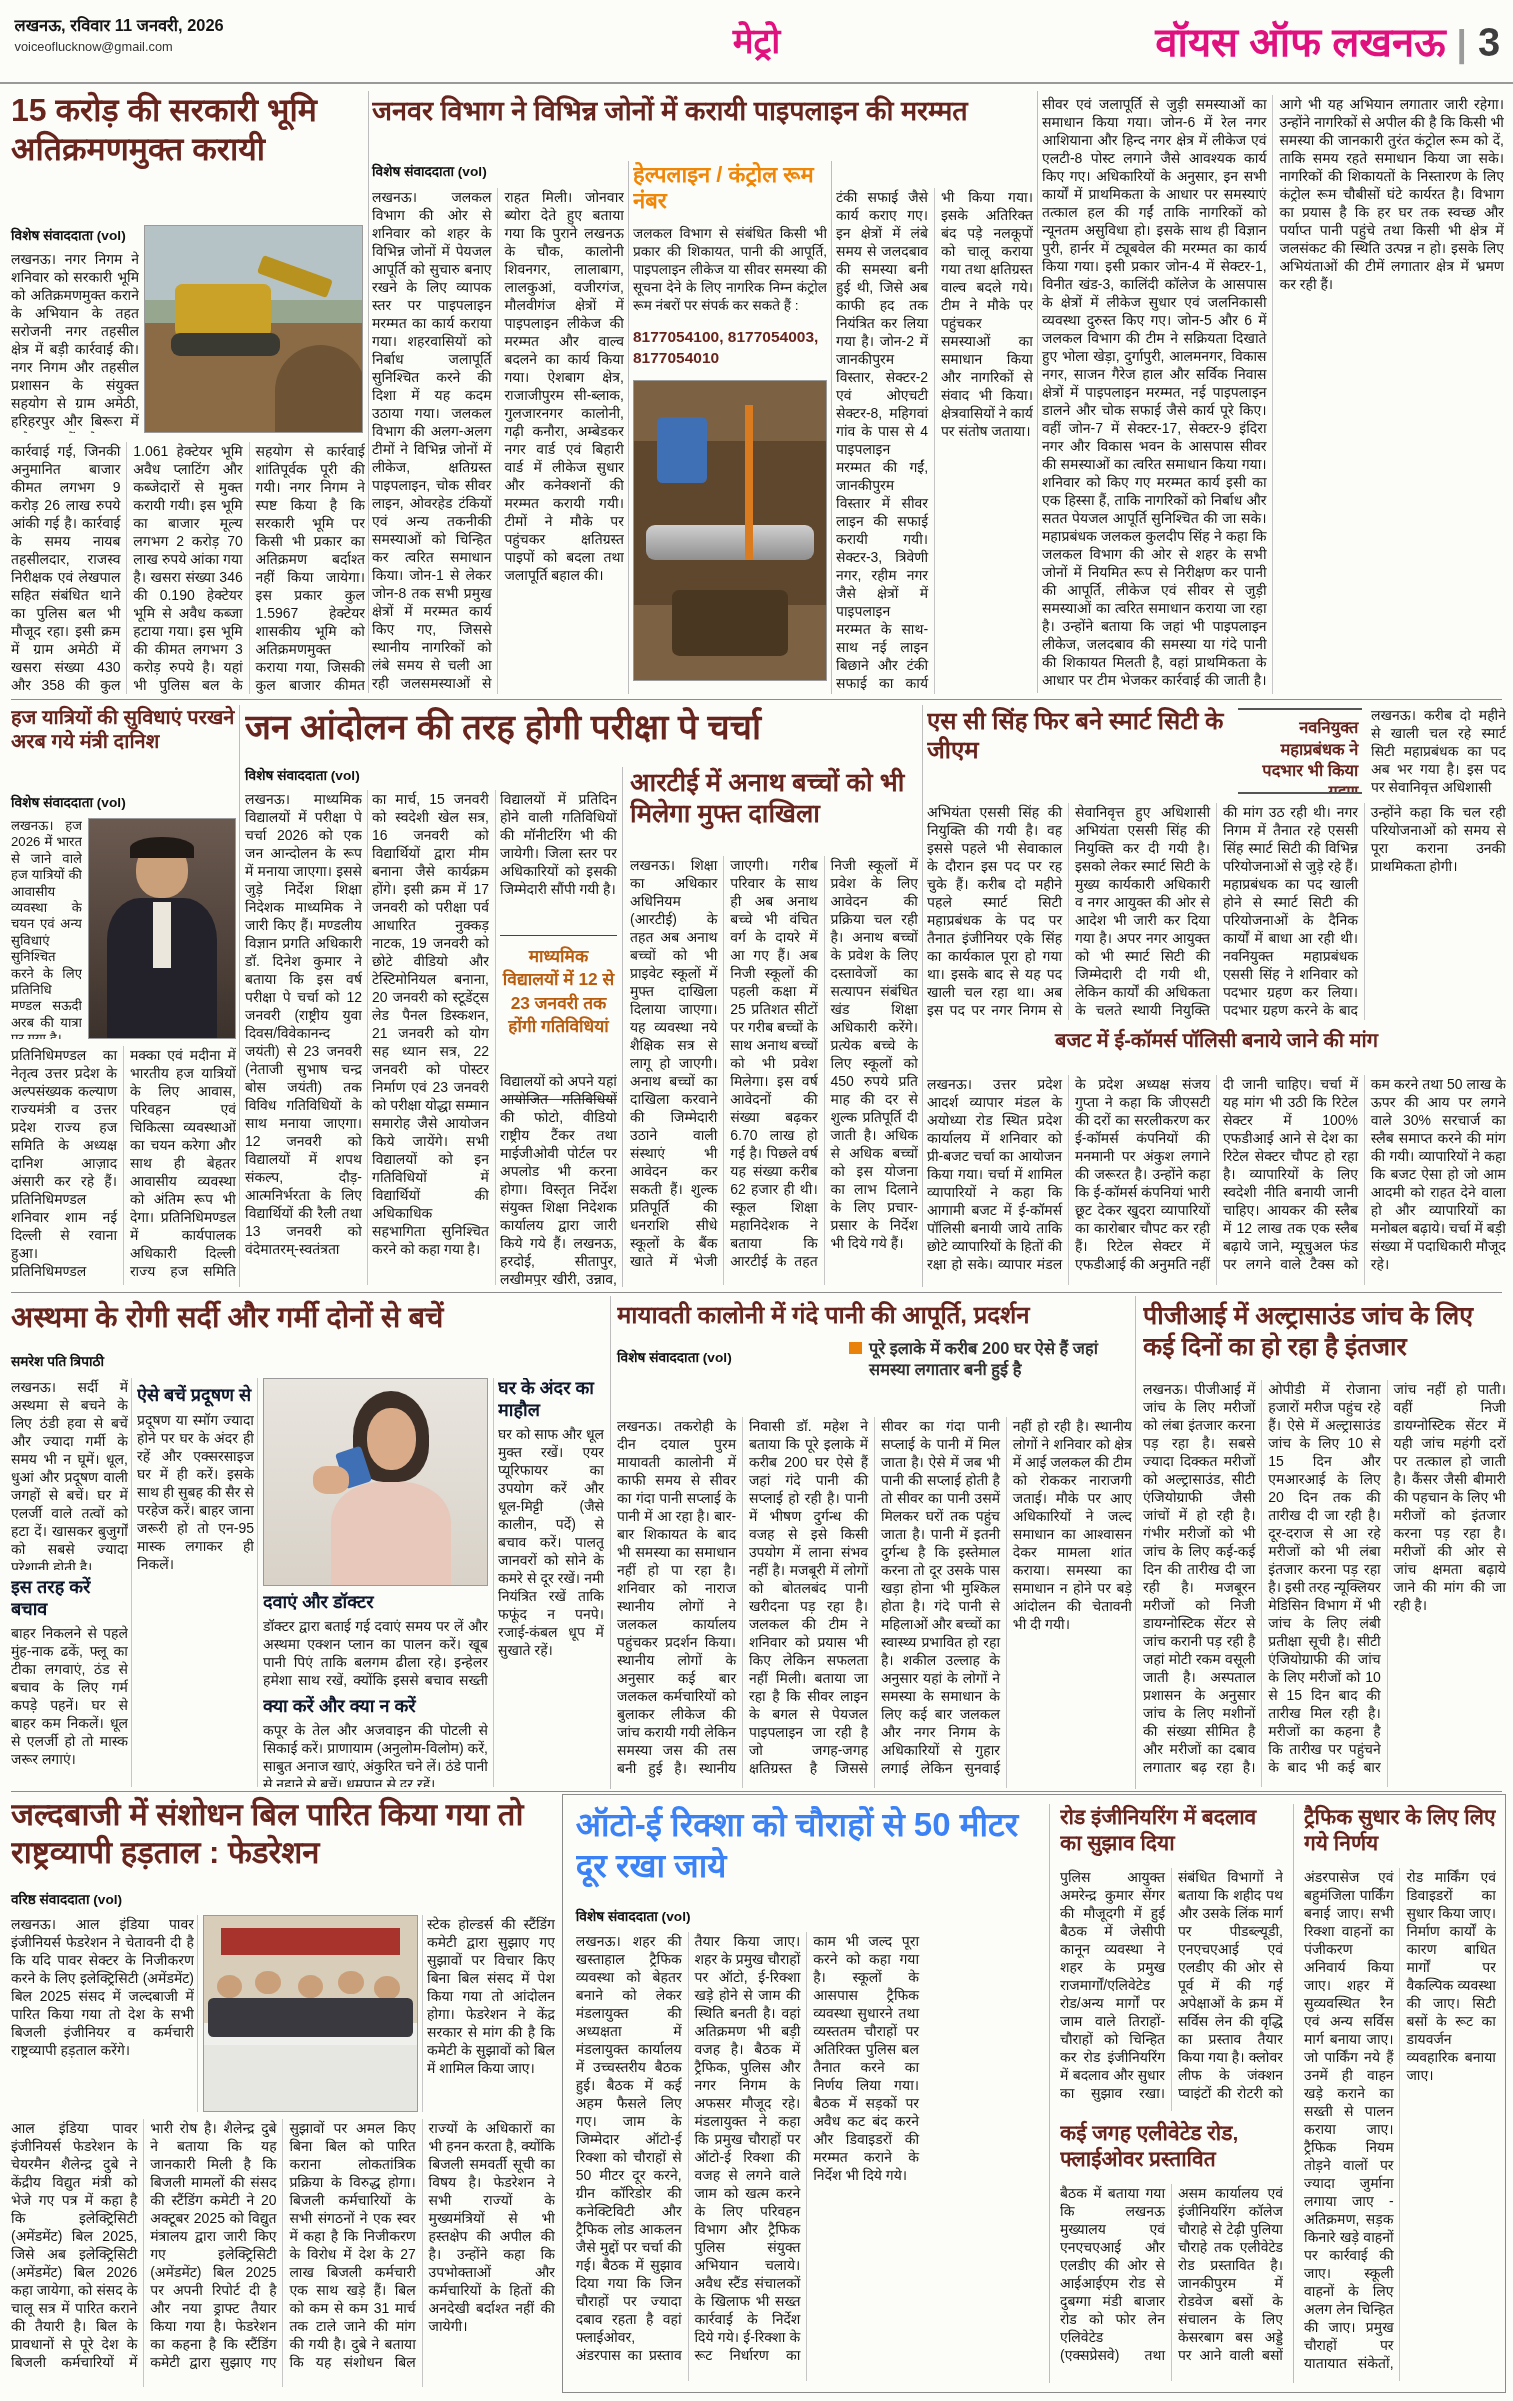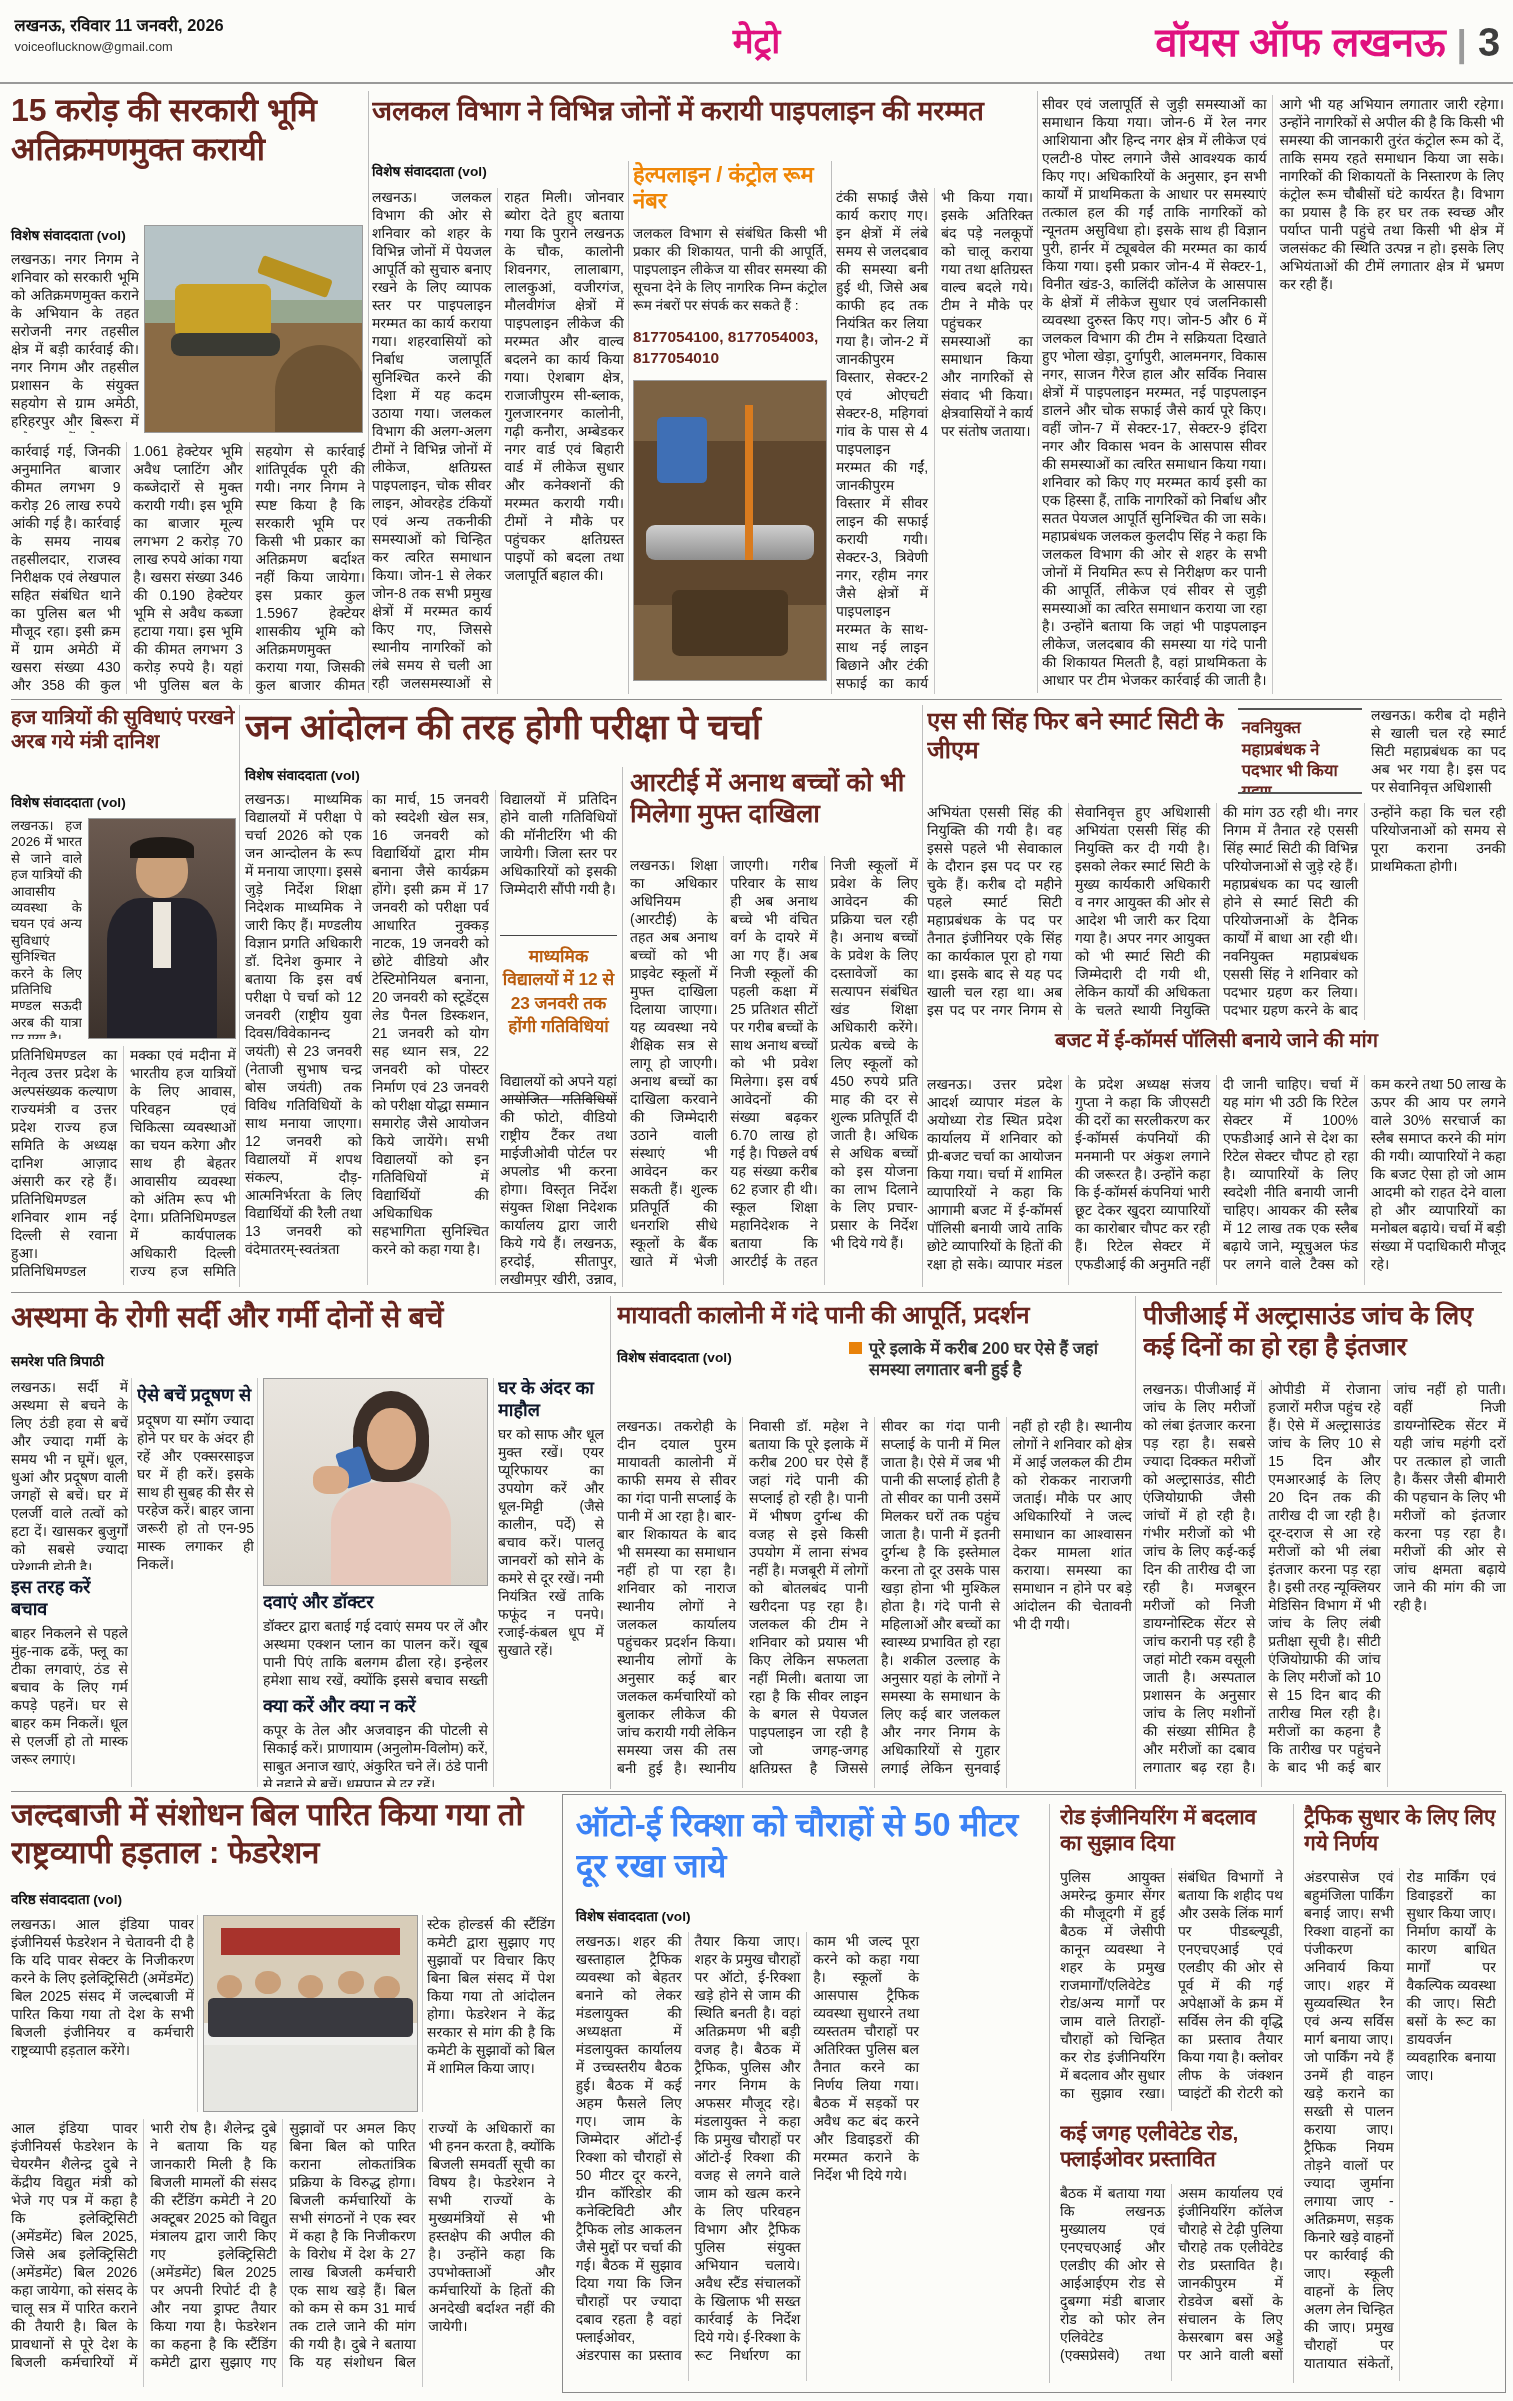--- a/index.html
+++ b/index.html
@@ -10,21 +10,21 @@
   .hl-orange{font-weight:bold;color:#3b82f6;line-height:1.25;overflow:hidden;}
   .byline{font-size:13.7px;font-weight:bold;color:#111;}
   .bt{font-size:14px;line-height:18px;text-align:justify;overflow:hidden;column-fill:auto;column-gap:12.8px;column-rule:0.9px solid #c6c6c6;}
   .subhead{font-weight:bold;color:#0f172a;font-size:18px;line-height:1.2;margin:7.3px 0 3.7px 0;}
   .rule-v{position:absolute;width:0.9px;background:#bdbdbd;}
   .rule-h{position:absolute;height:0.9px;background:#8c8c8c;}
   .photo{position:absolute;overflow:hidden;border:0.9px solid #9a9a9a;}
   .magenta{color:#e0117f;}
   .helpline-title{font-weight:bold;color:#ef8606;font-size:22px;line-height:1.2;}
   .helpline-nums{font-weight:bold;color:#68251e;font-size:15.5px;line-height:1.35;}
-  .inset-box{border-top:2.7px solid #555;border-bottom:2.7px solid #555;color:#68251e;font-weight:bold;font-size:16.4px;line-height:1.3;text-align:left;padding:7.3px 3.7px;overflow:hidden;}
+  .inset-box{border-top:2.7px solid #555;border-bottom:2.7px solid #555;color:#68251e;font-weight:bold;font-size:16.4px;line-height:1.3;text-align:right;padding:7.3px 3.7px;overflow:hidden;}
   .pq{border-top:1.8px solid #444;border-bottom:1.8px solid #444;color:#b95c0e;font-weight:bold;font-size:17.3px;line-height:1.35;text-align:center;padding:9px 1.8px;overflow:hidden;}
   .quote{display:flex;gap:7.3px;font-weight:bold;font-size:16.4px;line-height:1.3;color:#333;overflow:hidden;}
   .quote .sq{flex:0 0 12.8px;width:12.8px;height:12.8px;background:#e8820a;margin-top:3.7px;}
 </style>
 </head>
 <body>
 
 <div class="page">
 
   <div class="abs" style="left:14.6px;top:12.8px;width:310px;">
@@ -44,21 +44,21 @@
   <div class="abs bt" style="left:11px;top:250px;width:128px;height:183px;">लखनऊ। नगर निगम ने शनिवार को सरकारी भूमि को अतिक्रमणमुक्त कराने के अभियान के तहत सरोजनी नगर तहसील क्षेत्र में बड़ी कार्रवाई की। नगर निगम और तहसील प्रशासन के संयुक्त सहयोग से ग्राम अमेठी, हरिहरपुर और बिरूरा में अवैध कब्जों को हटाया। यह कार्रवाई नगर आयुक्त के निर्देशन में की गई।</div>
   <div class="photo" style="left:144px;top:225px;width:219px;height:208px;background:linear-gradient(#b6c3c6 0 36%,#97a78f 36% 47%,#8a6b45 47% 100%);">
     <div style="position:absolute;left:14%;top:28%;width:44%;height:26%;background:#c9a227;border-radius:7.3px;"></div>
     <div style="position:absolute;left:52%;top:20%;width:34%;height:9%;background:#b8921f;transform:rotate(20deg);border-radius:3.7px;"></div>
     <div style="position:absolute;left:12%;top:52%;width:50%;height:11%;background:#3a3a33;border-radius:9px;"></div>
     <div style="position:absolute;left:60%;top:58%;width:42%;height:45%;background:#6e5434;border-radius:50% 50% 0 0;"></div>
   </div>
   <div class="abs bt" style="left:11px;top:442px;width:354px;height:252px;column-count:3;">कार्रवाई गई, जिनकी अनुमानित बाजार कीमत लगभग 9 करोड़ 26 लाख रुपये आंकी गई है। कार्रवाई के समय नायब तहसीलदार, राजस्व निरीक्षक एवं लेखपाल सहित संबंधित थाने का पुलिस बल भी मौजूद रहा। इसी क्रम में ग्राम अमेठी में खसरा संख्या 430 और 358 की कुल 1.061 हेक्टेयर भूमि अवैध प्लाटिंग और कब्जेदारों से मुक्त करायी गयी। इस भूमि का बाजार मूल्य लगभग 2 करोड़ 70 लाख रुपये आंका गया है। खसरा संख्या 346 की 0.190 हेक्टेयर भूमि से अवैध कब्जा हटाया गया। इस भूमि की कीमत लगभग 3 करोड़ रुपये है। यहां भी पुलिस बल के सहयोग से कार्रवाई शांतिपूर्वक पूरी की गयी। नगर निगम ने स्पष्ट किया है कि सरकारी भूमि पर किसी भी प्रकार का अतिक्रमण बर्दाश्त नहीं किया जायेगा। इस प्रकार कुल 1.5967 हेक्टेयर शासकीय भूमि को अतिक्रमणमुक्त कराया गया, जिसकी कुल बाजार कीमत लगभग 15 करोड़ 3 लाख 33 हजार 500 रुपये है। भविष्य में भी ऐसी कार्रवाई जारी रहेगी और सरकारी भूमि की सुरक्षा के लिए इस प्रकार के अभियान लगातार चलाये जाते रहेंगे। अवैध कब्जा करने वालों के विरुद्ध एफआईआर दर्ज कराने की कार्यवाही भी की जा रही है।</div>
 
   <div class="rule-v" style="left:368px;top:91px;height:602px;"></div>
-  <div class="abs hl" style="left:372px;top:95px;width:776px;height:40px;font-size:27px;">जलकल विभाग ने विभिन्न जोनों में करायी पाइपलाइन की मरम्मत</div>
+  <div class="abs hl" style="left:372px;top:95px;width:776px;height:40px;font-size:27px;">जनवर विभाग ने विभिन्न जोनों में करायी पाइपलाइन की मरम्मत</div>
   <div class="abs byline" style="left:372px;top:161px;">विशेष संवाददाता (vol)</div>
   <div class="abs bt" style="left:372px;top:188px;width:252px;height:506px;column-count:2;">लखनऊ। जलकल विभाग की ओर से शनिवार को शहर के विभिन्न जोनों में पेयजल आपूर्ति को सुचारु बनाए रखने के लिए व्यापक स्तर पर पाइपलाइन मरम्मत का कार्य कराया गया। शहरवासियों को निर्बाध जलापूर्ति सुनिश्चित करने की दिशा में यह कदम उठाया गया। जलकल विभाग की अलग-अलग टीमों ने विभिन्न जोनों में लीकेज, क्षतिग्रस्त पाइपलाइन, चोक सीवर लाइन, ओवरहेड टंकियों एवं अन्य तकनीकी समस्याओं को चिन्हित कर त्वरित समाधान किया। जोन-1 से लेकर जोन-8 तक सभी प्रमुख क्षेत्रों में मरम्मत कार्य किए गए, जिससे स्थानीय नागरिकों को लंबे समय से चली आ रही जलसमस्याओं से राहत मिली। जोनवार ब्योरा देते हुए बताया गया कि पुराने लखनऊ के चौक, कालोनी शिवनगर, लालाबाग, लालकुआं, वजीरगंज, मौलवीगंज क्षेत्रों में पाइपलाइन लीकेज की मरम्मत और वाल्व बदलने का कार्य किया गया। ऐशबाग क्षेत्र, राजाजीपुरम सी-ब्लाक, गुलजारनगर कालोनी, गढ़ी कनौरा, अम्बेडकर नगर वार्ड एवं बिहारी वार्ड में लीकेज सुधार और कनेक्शनों की मरम्मत करायी गयी। टीमों ने मौके पर पहुंचकर क्षतिग्रस्त पाइपों को बदला तथा जलापूर्ति बहाल की।</div>
 
   <div class="rule-v" style="left:628px;top:161px;height:533px;"></div>
   <div class="abs helpline-title" style="left:633px;top:162px;width:194px;height:57px;overflow:hidden;">हेल्पलाइन / कंट्रोल रूम नंबर</div>
   <div class="abs bt" style="left:633px;top:225px;width:194px;height:99px;font-size:13.7px;">जलकल विभाग से संबंधित किसी भी प्रकार की शिकायत, पानी की आपूर्ति, पाइपलाइन लीकेज या सीवर समस्या की सूचना देने के लिए नागरिक निम्न कंट्रोल रूम नंबरों पर संपर्क कर सकते हैं :</div>
   <div class="abs helpline-nums" style="left:633px;top:327px;width:194px;height:46px;overflow:hidden;">8177054100, 8177054003, 8177054010</div>
   <div class="photo" style="left:633px;top:380px;width:194px;height:301px;background:linear-gradient(#7c6243 0 20%,#5f472e 20% 75%,#7c6243 75% 100%);">
     <div style="position:absolute;left:6%;top:48%;width:88%;height:12%;background:linear-gradient(#cfcfcf,#8f8f8f);border-radius:9px;"></div>
     <div style="position:absolute;left:58%;top:8%;width:4%;height:52%;background:#d97b1e;"></div>

